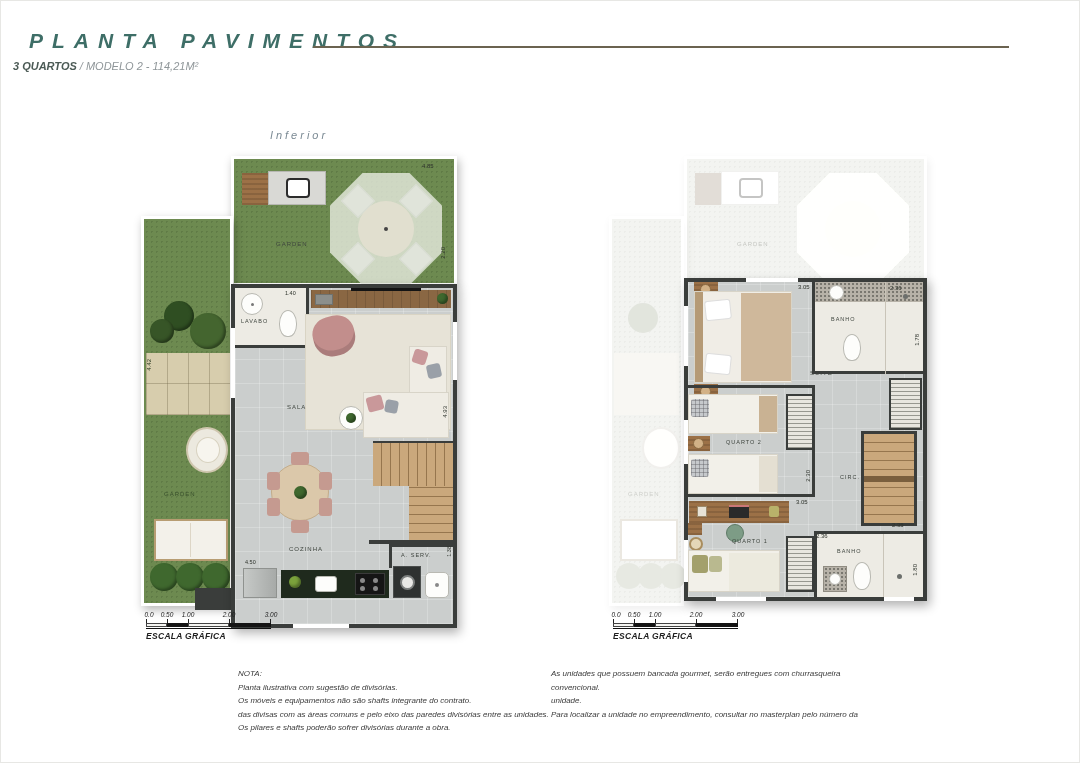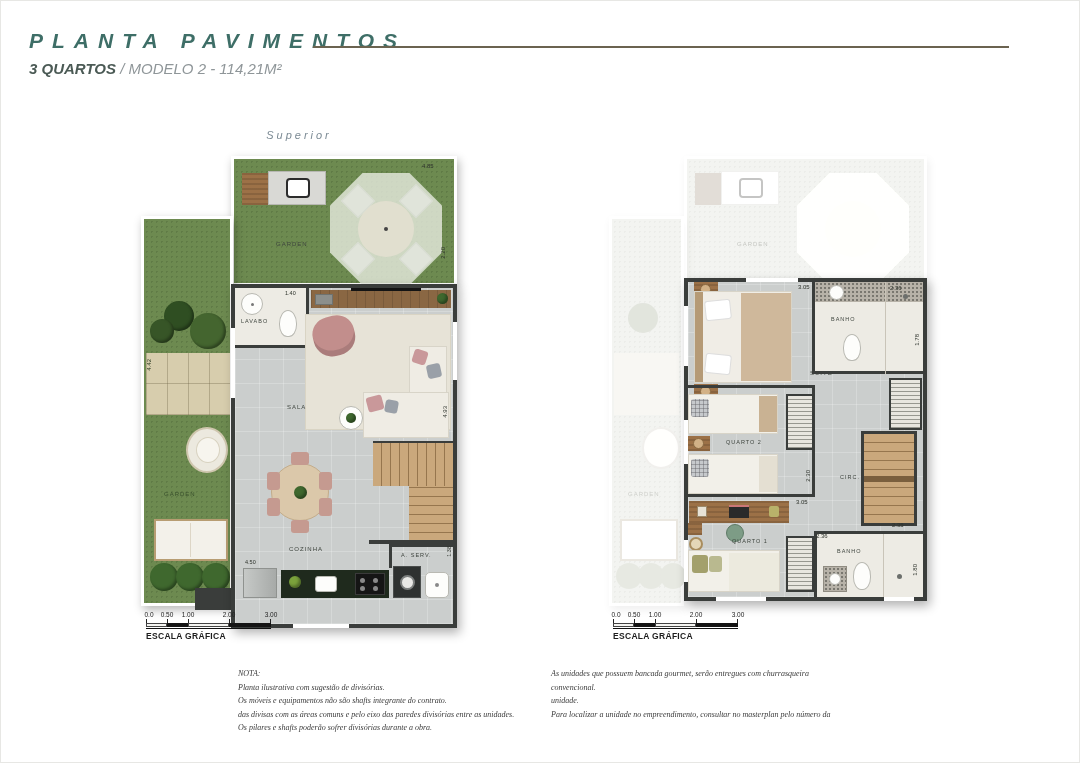--- a/index.html
+++ b/index.html
@@ -1,21 +1,21 @@
 <!DOCTYPE html>
 <html><head>
 <meta charset="utf-8">
 <style>
   html,body{margin:0;padding:0;background:#fff;}
   .page{position:relative;width:1080px;height:763px;background:#ffffff;border:1px solid #e7e7e4;box-sizing:border-box;font-family:"Liberation Sans",sans-serif;overflow:hidden;}
   .abs{position:absolute;}
   
   .title{position:absolute;left:28px;top:28px;font-size:21px;font-style:italic;font-weight:600;letter-spacing:9px;color:#3e6e67;white-space:nowrap;}
   .rule{position:absolute;left:312px;top:45px;width:696px;height:2px;background:#6b6350;}
-  .subtitle{position:absolute;left:28px;top:59px;font-size:15px;font-style:italic;white-space:nowrap;}
+  .subtitle{position:absolute;left:12px;top:59px;font-size:11px;font-style:italic;white-space:nowrap;}
   .subtitle .b{font-weight:bold;color:#4b5a55;}
   .subtitle .r{color:#8f9699;}
   .plan-caption{position:absolute;font-size:11px;font-style:italic;letter-spacing:3px;color:#7b8a94;text-align:center;}
   
   .plan{position:absolute;}
   .grass{background:#6d8a50;background-image:radial-gradient(rgba(40,60,25,.18) 1px,transparent 1px);background-size:5px 5px;}
   .gGrass{background:#dbe0cf;background-image:radial-gradient(rgba(120,130,100,.12) 1px,transparent 1px);background-size:5px 5px;}
   .whiteb{border:3px solid #ffffff;box-sizing:border-box;box-shadow:2px 4px 9px rgba(0,0,0,.28);}
   .indoor{background-color:#cbcecd;background-image:repeating-linear-gradient(0deg,rgba(255,255,255,.22) 0 1px,transparent 1px 24px),repeating-linear-gradient(90deg,rgba(255,255,255,.22) 0 1px,transparent 1px 24px);border:4px solid #3a3d3b;box-sizing:border-box;box-shadow:3px 5px 10px rgba(0,0,0,.3);}
   .wall{background:#3a3d3b;}
@@ -27,44 +27,44 @@
   .woodg{background:repeating-linear-gradient(90deg,#caa87c 0 8px,#96764e 8px 9px);}
   .woodg-h{background:repeating-linear-gradient(0deg,#caa87c 0 8px,#96764e 8px 9px);}
   .hatch{background:repeating-linear-gradient(180deg,#e8e6df 0 3px,#97978f 3px 4px);border:2px solid #3a3d3b;box-sizing:border-box;}
   .bathfloor{background:#edebe4;box-sizing:border-box;}
   .fixture{background:#fdfdfb;border:1px solid #b9b9b2;box-sizing:border-box;}
   .plantdot{background:#3f682e;border-radius:50%;box-shadow:inset -2px -2px 3px rgba(0,0,0,.35);}
   .octa{clip-path:polygon(29% 0%,71% 0%,100% 29%,100% 71%,71% 100%,29% 100%,0% 71%,0% 29%);}
   .rug{background:#e7e3d7;border:1px solid #d9d4c4;box-sizing:border-box;}
   .pillow{border-radius:3px;}
   
-  .scalebar{position:absolute;width:130px;height:36px;}
+  .scalebar{position:absolute;width:130px;height:36px;font-style:italic;}
   .tick{position:absolute;top:0;transform:translateX(-50%);font-size:6.5px;color:#222;}
   .tickmark{position:absolute;top:8px;width:1px;height:4px;background:#222;}
   .sbar{position:absolute;top:12px;left:0;width:125px;height:5px;border-bottom:1px solid #111;}
   .seg{position:absolute;top:0;height:4px;}
   .seg.light{background:#f5f5f2;border:1px solid #444;box-sizing:border-box;}
   .seg.dark{background:#141414;}
   .scale-label{position:absolute;top:20px;left:0;font-size:8.5px;font-weight:bold;letter-spacing:.3px;color:#1d1d1d;white-space:nowrap;}
   
-  .notes{position:absolute;font-size:8px;font-style:italic;color:#3a3a3a;line-height:13.5px;white-space:nowrap;font-family:Liberation Serif, serif;}
+  .notes{position:absolute;font-size:8px;font-style:italic;color:#3a3a3a;line-height:13.5px;white-space:nowrap;}
   .notes .head{font-style:italic;}
 </style>
 </head>
 <body>
 
 <div class="page">
 
   <div class="title">PLANTA PAVIMENTOS</div>
   <div class="rule"></div>
   <div class="subtitle">
     <span class="b">3 QUARTOS</span><span class="r"> / MODELO 2 - 114,21M²</span>
   </div>
 
-  <div class="plan-caption" style="left:140px;top:128px;width:316px;">Superior</div>
+  <div class="plan-caption" style="left:140px;top:128px;width:316px;">Inferior</div>
 
   <div class="plan" style="left:140px;top:155px;width:316px;height:476px;">
 
     <div class="abs grass whiteb" style="left:90px;top:0;width:226px;height:130px;">
       <div class="abs wood" style="left:8px;top:14px;width:26px;height:32px;"></div>
       <div class="abs" style="left:34px;top:12px;width:58px;height:34px;background:#d9d9d5;border:1px solid #b7b7b2;box-sizing:border-box;">
         <div class="abs" style="left:17px;top:6px;width:24px;height:20px;background:#fff;border:2px solid #2c2c2c;border-radius:4px;box-sizing:border-box;"></div>
       </div>
       <div class="abs" style="left:96px;top:14px;width:112px;height:112px;">
         <div class="abs" style="left:28px;top:28px;width:56px;height:56px;border-radius:50%;background:#c9ae8c;"></div>

